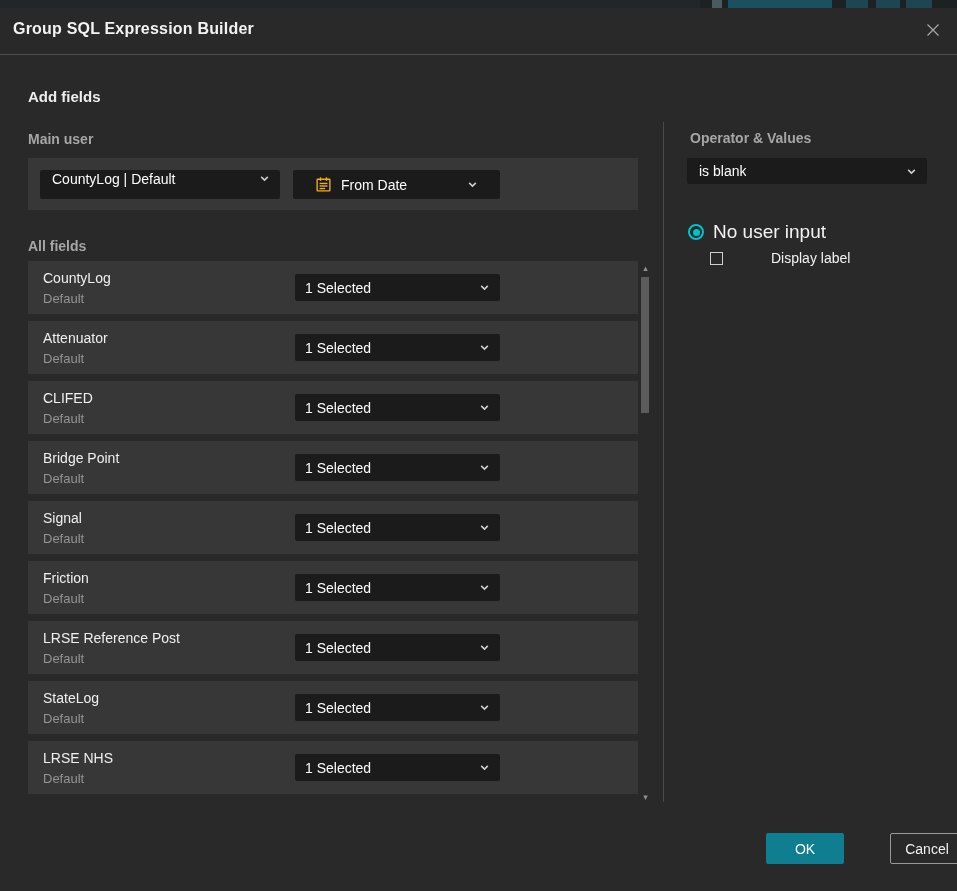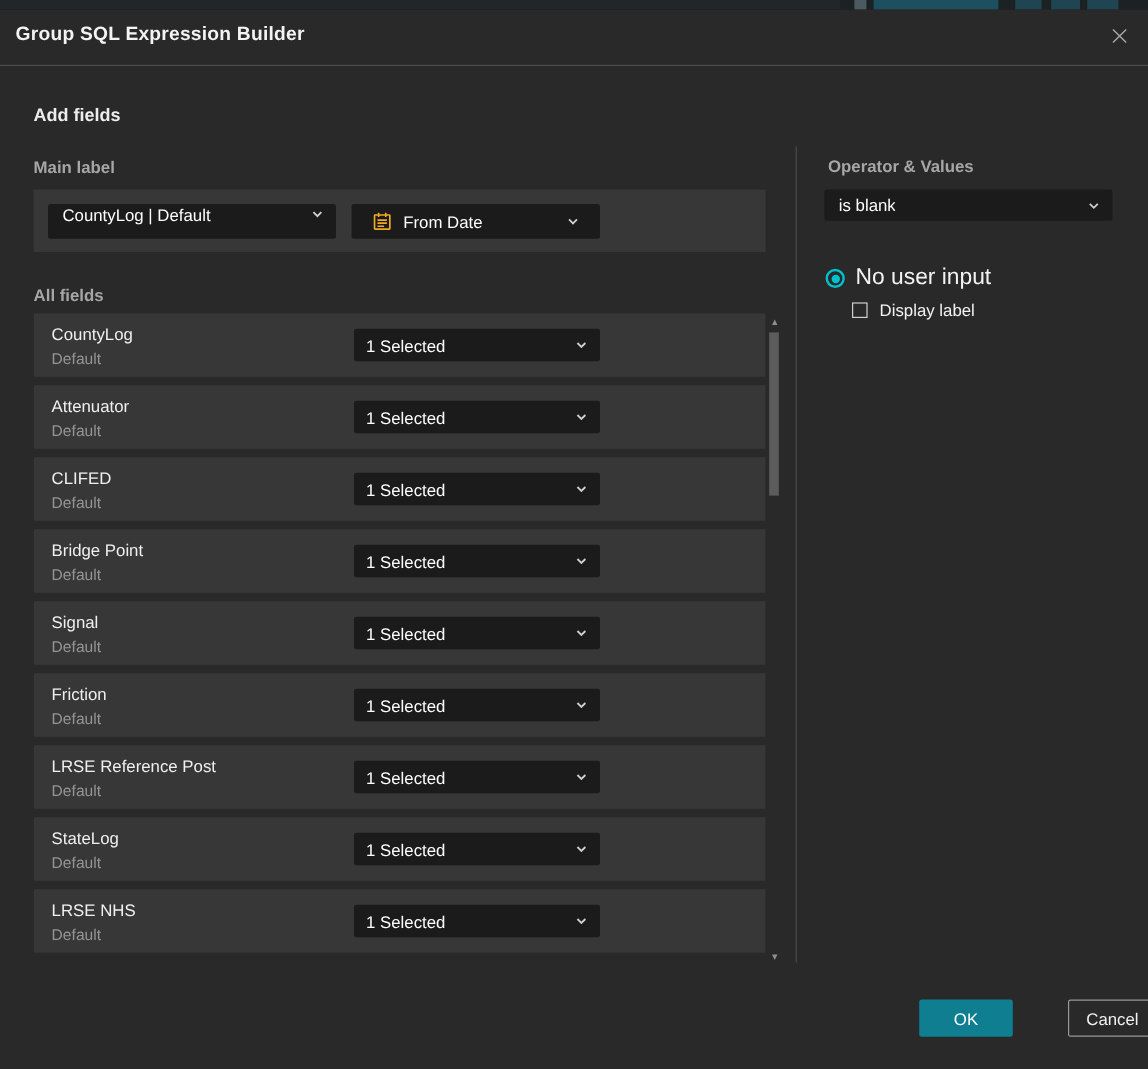--- a/index.html
+++ b/index.html
@@ -24,21 +24,21 @@
 
   
   .dropdown{position:absolute;background:#1b1b1b;border-radius:2px;display:flex;align-items:center;
             box-sizing:border-box;cursor:pointer;}
   .dropdown .dd-value{font-size:14px;color:#fdfdfd;white-space:nowrap;overflow:hidden;}
   .dropdown .chevron{margin-left:auto;display:flex;align-items:center;}
 
   
   #main-panel{position:absolute;left:28px;top:150px;width:610px;height:52px;background:#373737;}
   #dd-source{left:12px;top:12px;width:240px;height:29px;padding:0 10px 12px 12px;}
-  #dd-field{left:265px;top:12px;width:207px;height:29px;padding:0 17px;}
+  #dd-field{left:265px;top:12px;width:207px;height:29px;padding:0 22px;}
   #dd-field .cal{display:flex;align-items:center;margin-right:9px;}
 
   
   #fields-list{position:absolute;left:28px;top:253px;width:610px;height:533px;overflow:hidden;}
   .field-row{position:relative;width:100%;height:53px;margin-bottom:7px;background:#373737;}
   .row-name{position:absolute;left:15px;top:9px;font-size:14px;color:#efefef;}
   .row-sub{position:absolute;left:15px;top:30px;font-size:13px;color:#949494;}
   .row-dd{left:267px;top:13px;width:205px;height:27px;padding:12px 10px;justify-content:space-between;}
 
   
@@ -54,21 +54,21 @@
   #dd-operator{left:687px;top:150px;width:240px;height:26px;padding:0 10px 0 12px;}
 
   .choice-row{position:absolute;display:flex;align-items:center;cursor:pointer;}
   #no-user-input-row{left:688px;top:213px;}
   .radio{width:12px;height:12px;border-radius:50%;border:2px solid #00c2cc;background:#292929;
          display:flex;align-items:center;justify-content:center;}
   .radio .dot{width:7px;height:7px;border-radius:50%;background:#00c2cc;visibility:hidden;}
   .radio.on .dot{visibility:visible;}
   #no-user-input-row .choice-label{margin-left:9px;font-size:19px;color:#f2f2f2;}
 
-  #display-label-row{left:710px;top:242px;}
+  #display-label-row{left:710px;top:242px;gap:38px;}
   .checkbox{width:13px;height:13px;border:1px solid #cfcfcf;background:transparent;box-sizing:border-box;}
   #display-label-row .choice-label{margin-left:10px;font-size:14px;color:#f2f2f2;}
 
   
   #ok-btn{position:absolute;left:766px;top:825px;width:78px;height:31px;background:#0e7e90;border:none;
           border-radius:2px;color:#fff;font-size:14px;font-family:inherit;cursor:pointer;}
   #cancel-btn{position:absolute;left:853px;top:825px;width:74px;height:31px;background:transparent;
           border:1px solid #989898;border-radius:2px;color:#f0f0f0;font-size:14px;font-family:inherit;cursor:pointer;margin-left:37px;}
 </style>
 </head>
@@ -93,21 +93,21 @@
         <span>
           <svg width="16" height="16" viewBox="0 0 16 16">
               <path d="M2.5 2.5 L13.5 13.5 M13.5 2.5 L2.5 13.5" stroke="#a8a8a8" stroke-width="1.2" fill="none"></path>
             </svg>
         </span>
       </button>
     </div>
 
     <div class="h-add">Add fields</div>
 
-    <div class="sec-label" style="left:28px;top:123px;">Main label</div>
+    <div class="sec-label" style="left:28px;top:123px;">Main user</div>
 
     <div id="main-panel">
       <div class="dropdown" id="dd-source">
         <span class="dd-value">CountyLog | Default</span>
         <span class="chevron">
           <svg width="11" height="11" viewBox="0 0 10 10">
               <path d="M2 3.5 L5 6.5 L8 3.5" fill="none" stroke="#cfcfcf" stroke-width="1.4"></path>
             </svg>
         </span>
       </div>

